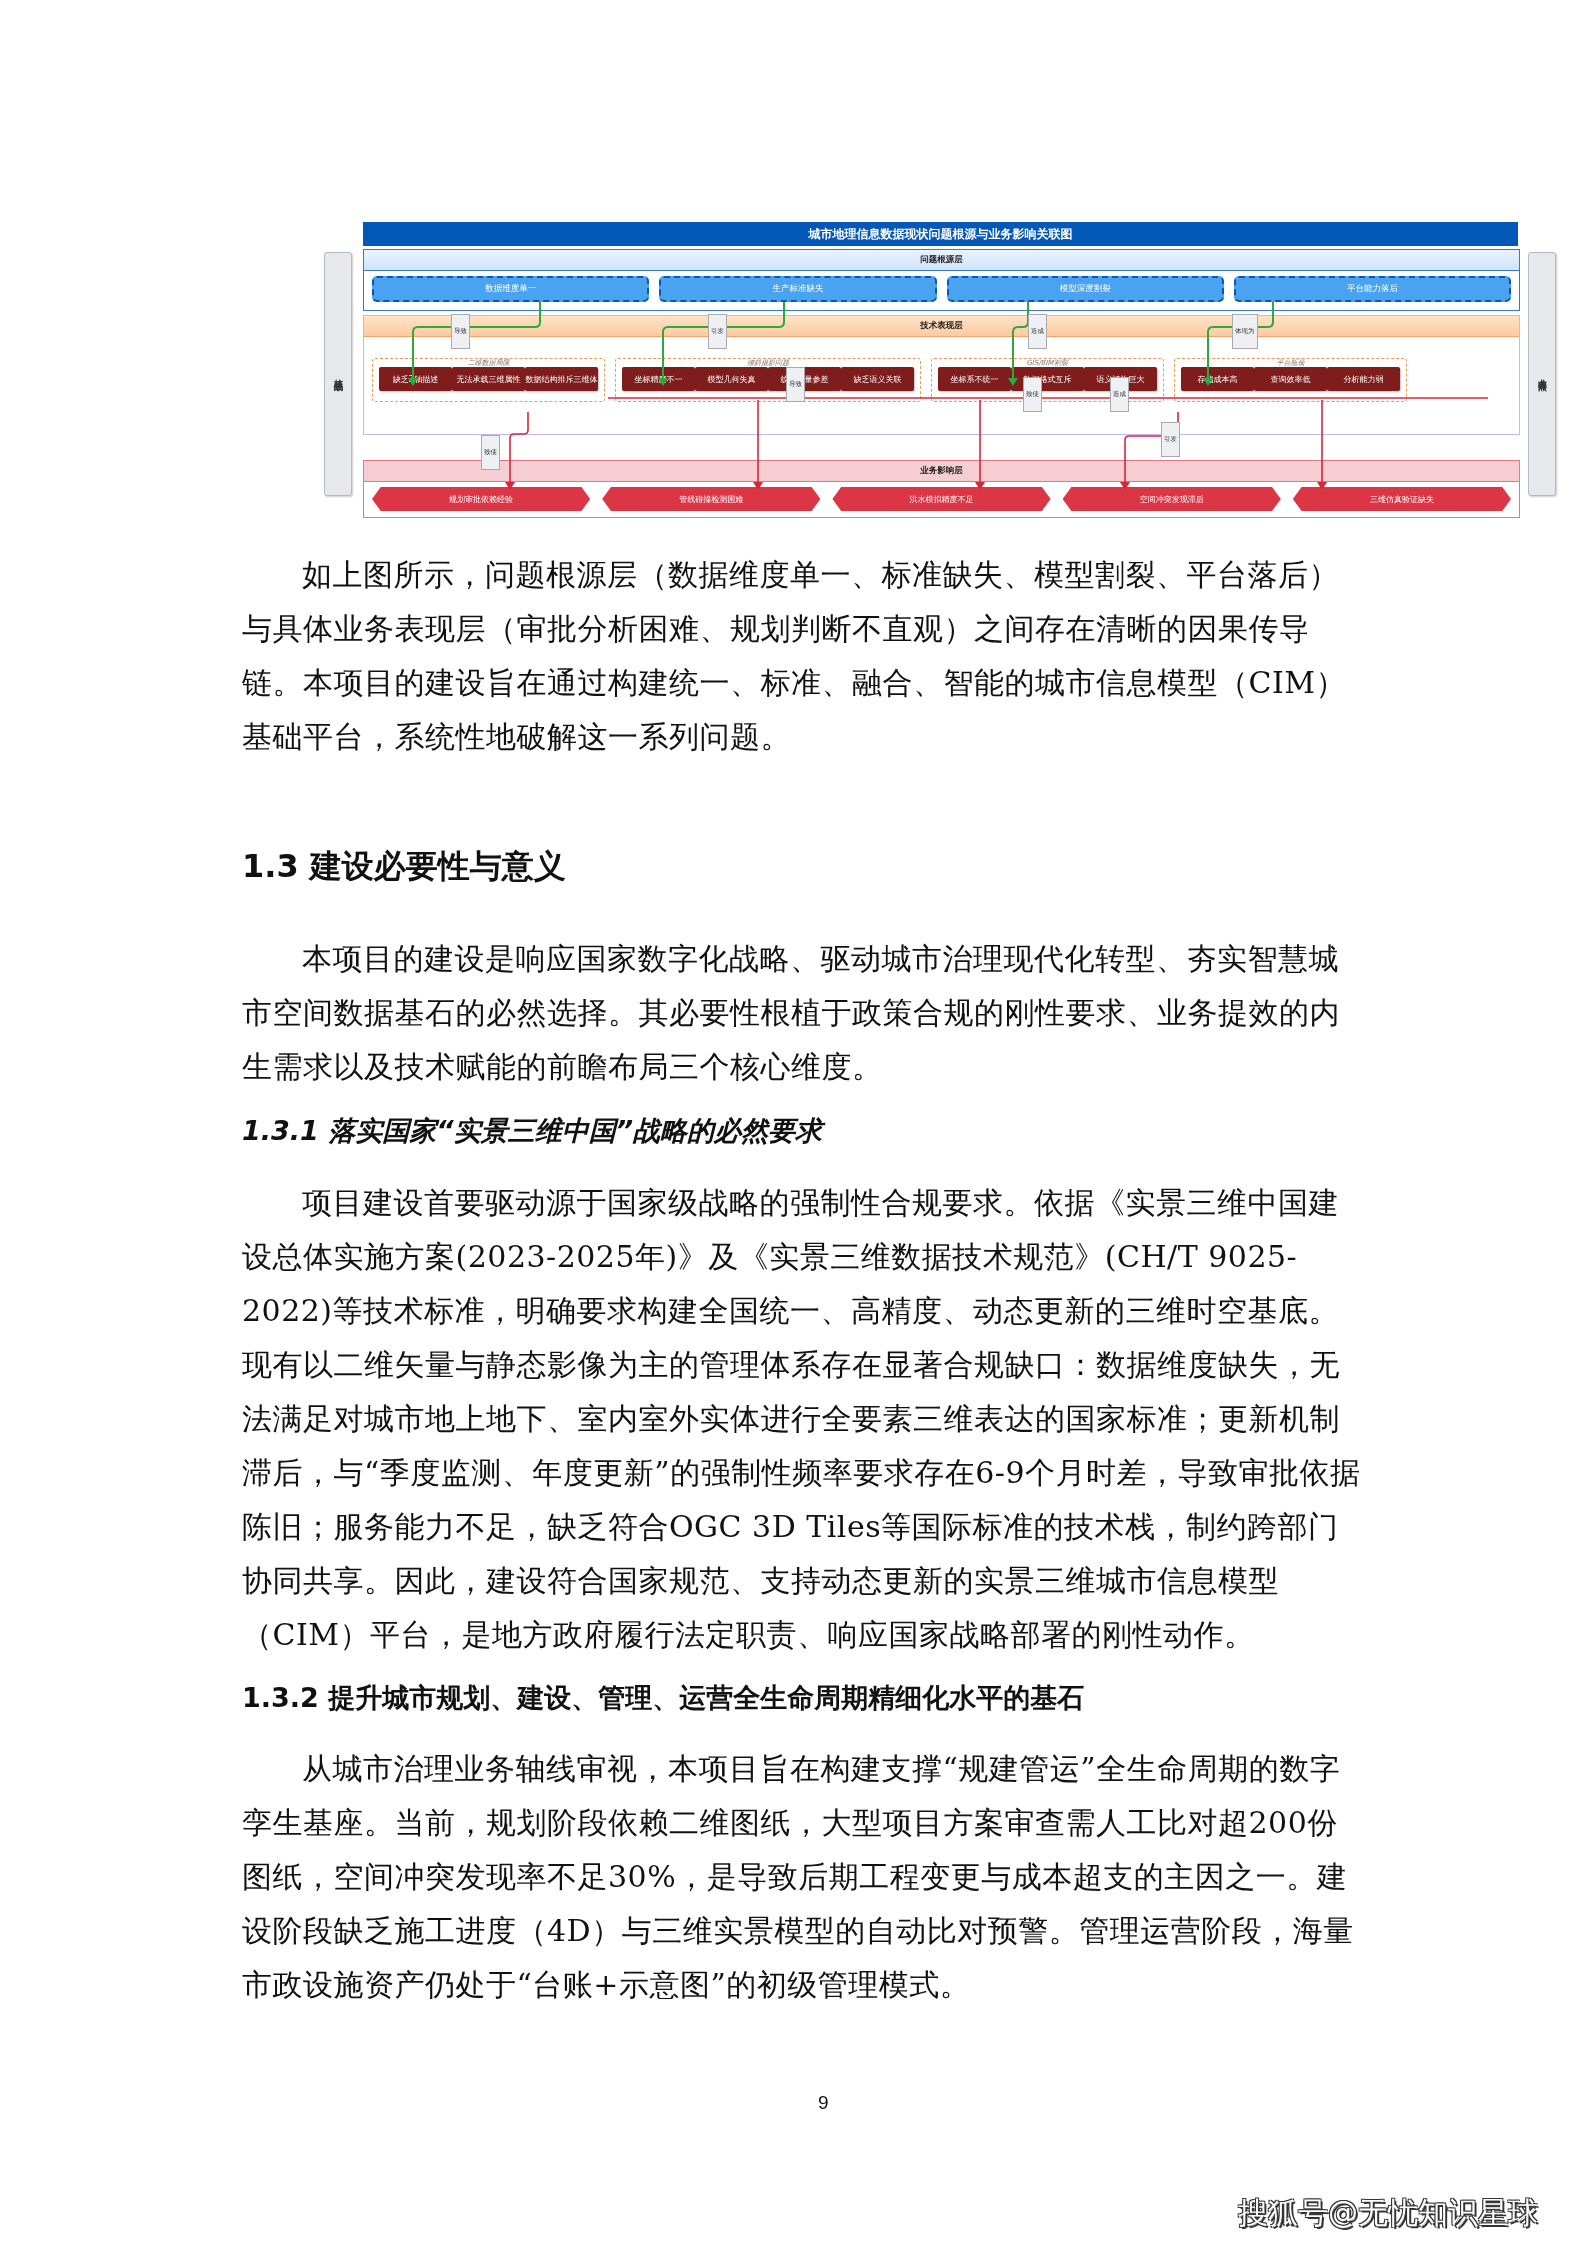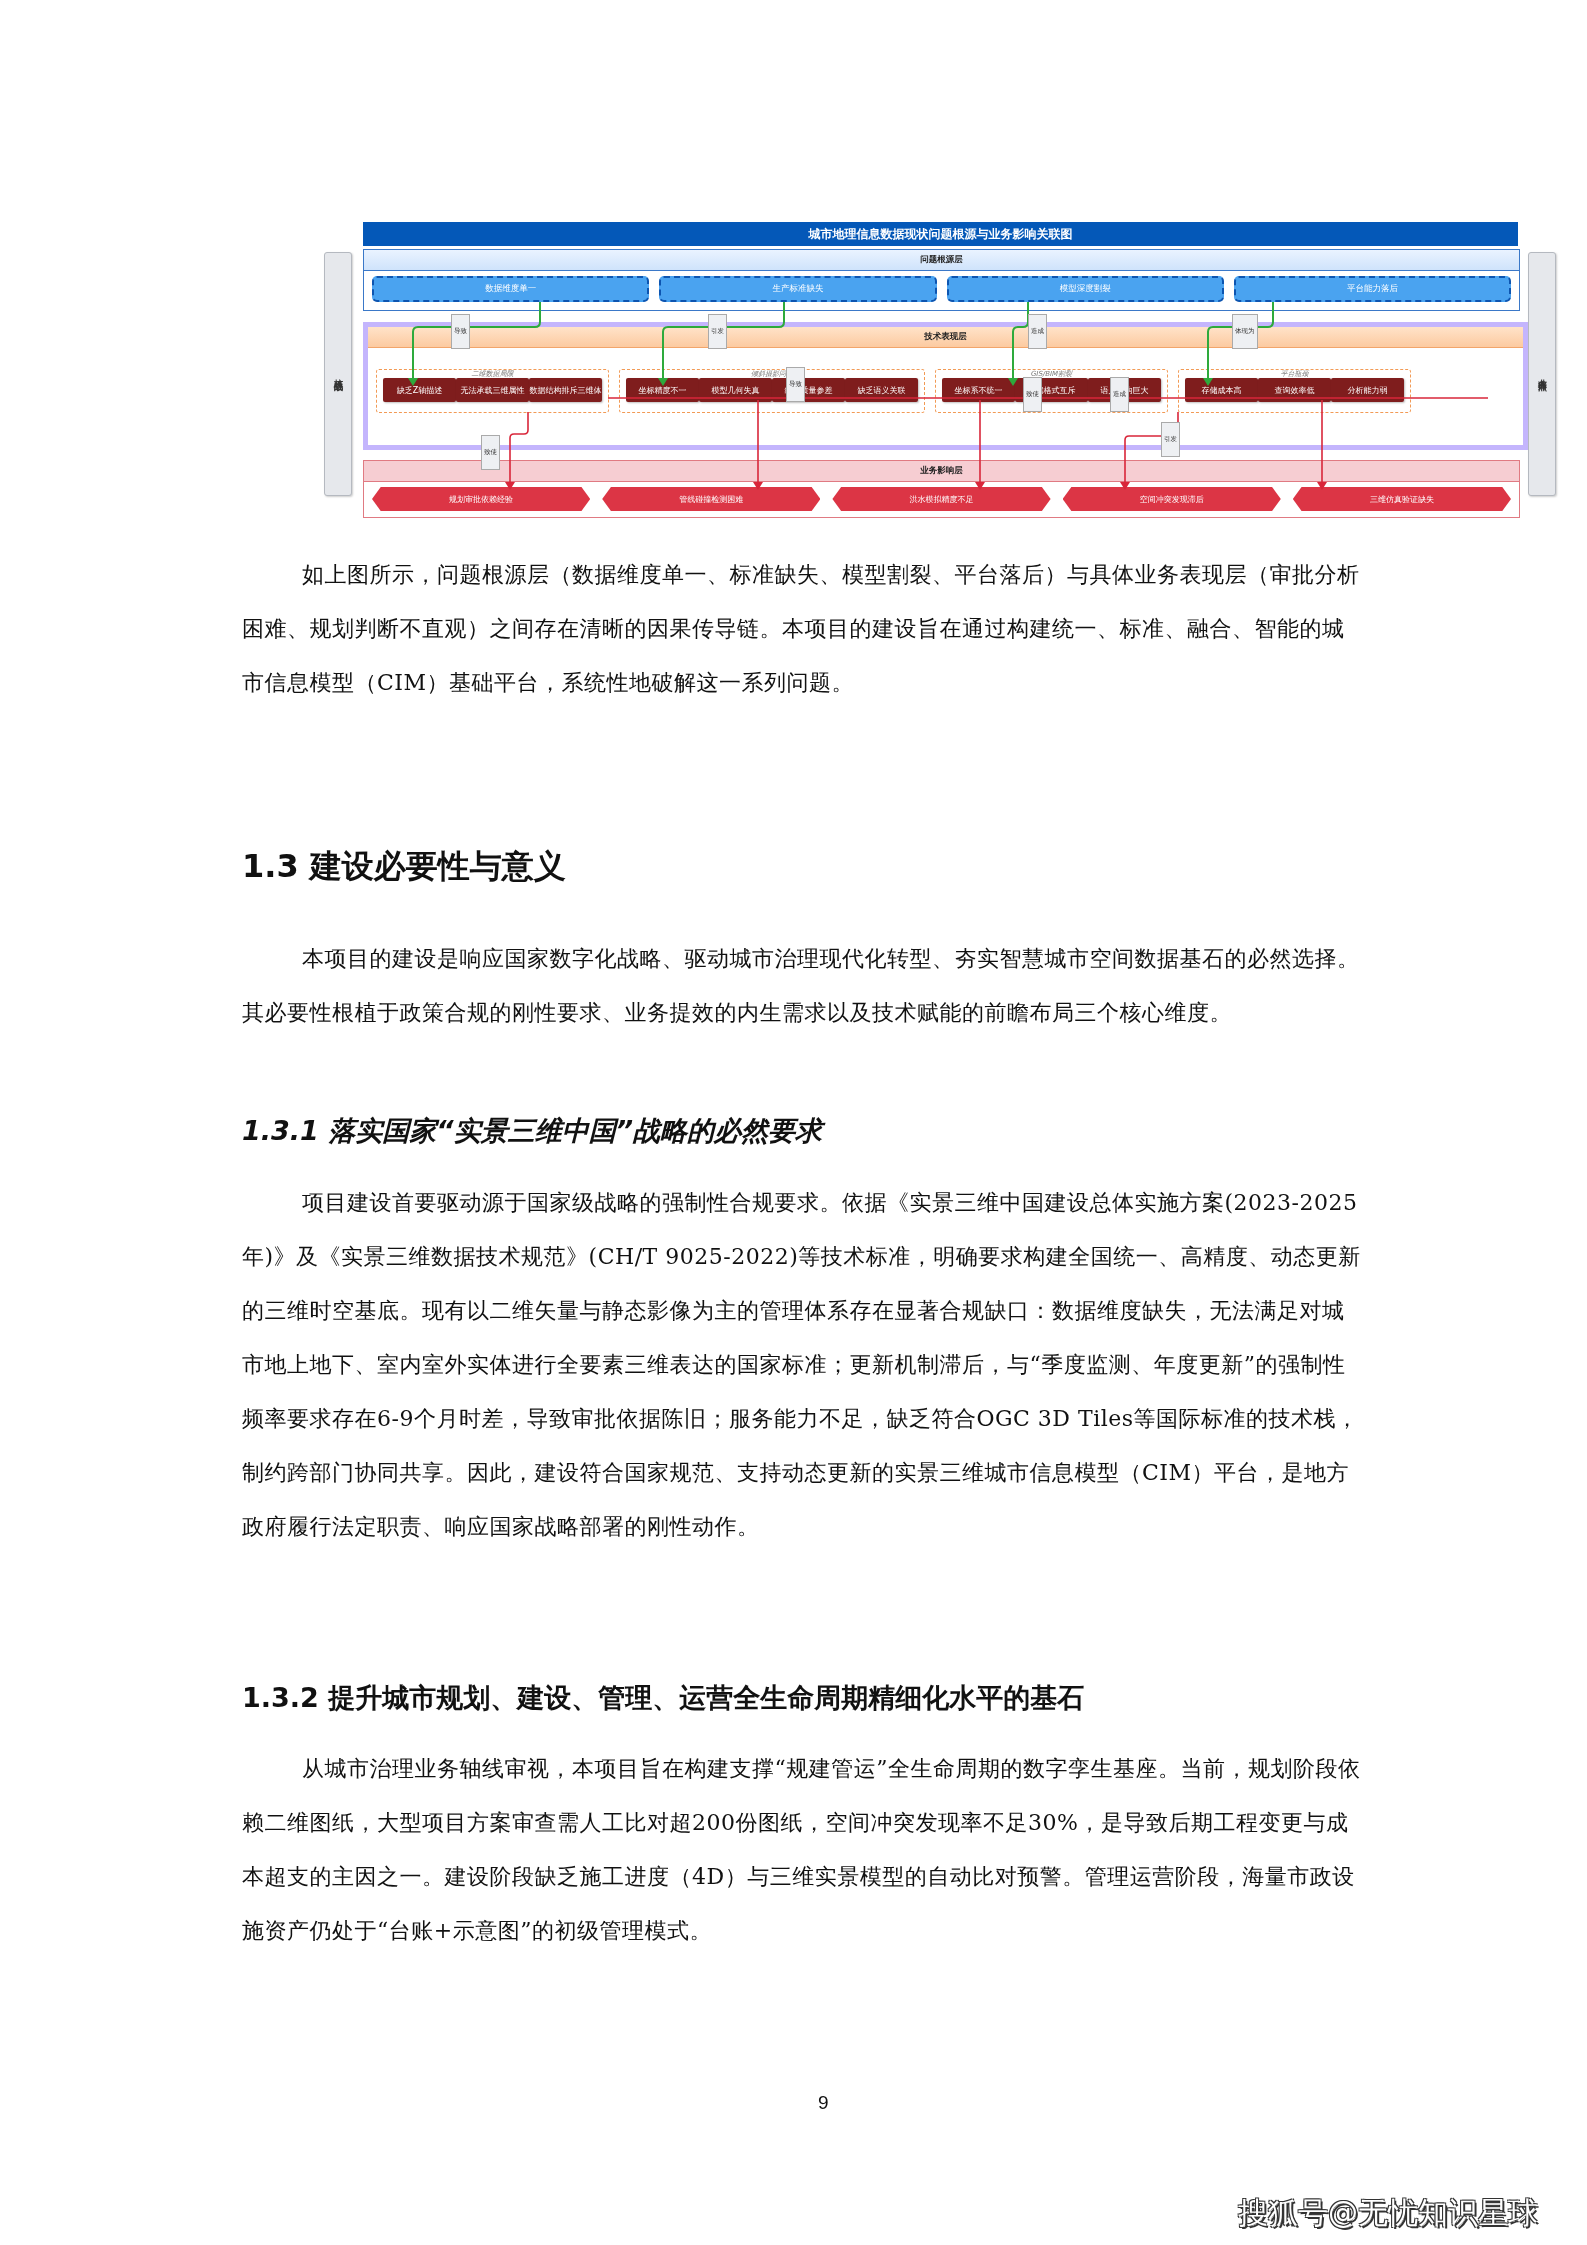--- a/index.html
+++ b/index.html
@@ -17,21 +17,21 @@
                color:#fff; font-family:"DejaVu Sans", sans-serif; font-size:12px; font-weight:bold;
                display:flex; align-items:center; justify-content:center; }
 
   .root-layer { position:absolute; left:45px; top:27px; width:1155px; height:60px; border:1px solid #3a78c8; background:#fff; }
   .root-head { height:20px; background:linear-gradient(#eaf3ff,#cfe3fb); border-bottom:1px solid #3a78c8;
                font-family:"DejaVu Sans", sans-serif; font-size:8.5px; font-weight:bold; display:flex; align-items:center; justify-content:center; color:#222;}
   .root-row { position:absolute; top:26px; left:8px; right:8px; height:26px; display:flex; gap:10px; }
   .root-box { flex:1; background:#4aa3f0; border:2px dashed #0d55b0; border-radius:5px; color:#fff;
               font-family:Liberation Mono, monospace; font-size:8.5px; display:flex; align-items:center; justify-content:center; }
 
-  .tech-layer { position:absolute; left:45px; top:100px; width:1155px; height:118px; border:5px solid #c4b5fd; background:#fff; }
+  .tech-layer { position:absolute; left:45px; top:93px; width:1155px; height:118px; border:1px solid #c4b5fd; background:#fff; }
   .tech-head { height:20px; background:linear-gradient(#ffe3c9,#fccaa0); border-bottom:1px solid #f2a56a;
                font-family:"DejaVu Sans", sans-serif; font-size:8.5px; font-weight:bold; display:flex; align-items:center; justify-content:center; color:#222; }
   .groups { position:absolute; top:42px; left:8px; right:8px; height:44px; display:flex; gap:10px; }
   .group { position:relative; border:1px dashed #f29a55; border-radius:3px; display:flex; padding:8px 6px 6px; align-items:flex-start; }
   .group-label { position:absolute; top:-1px; left:0; right:0; text-align:center; font-family:"DejaVu Sans", sans-serif;
                  font-size:7px; font-style:italic; color:#777; }
   .tbox { width:73px; height:24px; background:#7f1d1d; border-radius:2px; color:#fff; box-shadow:1px 1px 2px rgba(0,0,0,.25);
           font-family:"DejaVu Sans", sans-serif; font-size:8px; display:flex; align-items:center; justify-content:center; white-space:nowrap; }
 
   .biz-layer { position:absolute; left:45px; top:238px; width:1155px; height:56px; border:1px solid #e07a82; background:#fff; }
@@ -40,21 +40,21 @@
   .biz-row { position:absolute; top:26px; left:8px; right:8px; height:24px; display:flex; gap:12px; }
   .hex { flex:1; background:#dc3545; color:#fff; font-family:"DejaVu Sans", sans-serif; font-size:8px;
          display:flex; align-items:center; justify-content:center;
          clip-path:polygon(4% 0,96% 0,100% 50%,96% 100%,4% 100%,0 50%); }
 
   .edge-label { position:absolute; font-family:"DejaVu Sans", sans-serif; font-size:6.5px; color:#333; background:#eef0f3;
                 border:1px solid #aaa; padding:12px 2px; line-height:9px; }
   svg.lines { position:absolute; left:0; top:0; width:1242px; height:300px; pointer-events:none; }
 
   
-  .p { position:absolute; left:242px; width:1120px; font-size:22px; line-height:54px; letter-spacing:0.5px; }
+  .p { position:absolute; left:242px; width:1120px; font-size:30px; line-height:54px; letter-spacing:0.5px; }
   .p .indent { display:inline-block; width:60px; }
   .h2 { position:absolute; left:242px; font-family:"DejaVu Sans", sans-serif; font-weight:bold; font-size:32px; }
   .h3 { position:absolute; left:242px; font-family:"DejaVu Sans", sans-serif; font-weight:bold; font-size:27px; }
   .page-num { position:absolute; left:818px; top:2092px; font-family:"Liberation Sans", sans-serif; font-size:19px; }
   .watermark-footer { position:absolute; left:1238px; top:2193px; font-family:"DejaVu Sans", sans-serif; font-size:30px;
                       color:#fff; text-shadow:2px 2px 0 #333, -1px -1px 0 #333, 1px -1px 0 #333, -1px 1px 0 #333; }
 </style>
 </head>
 <body>
 

